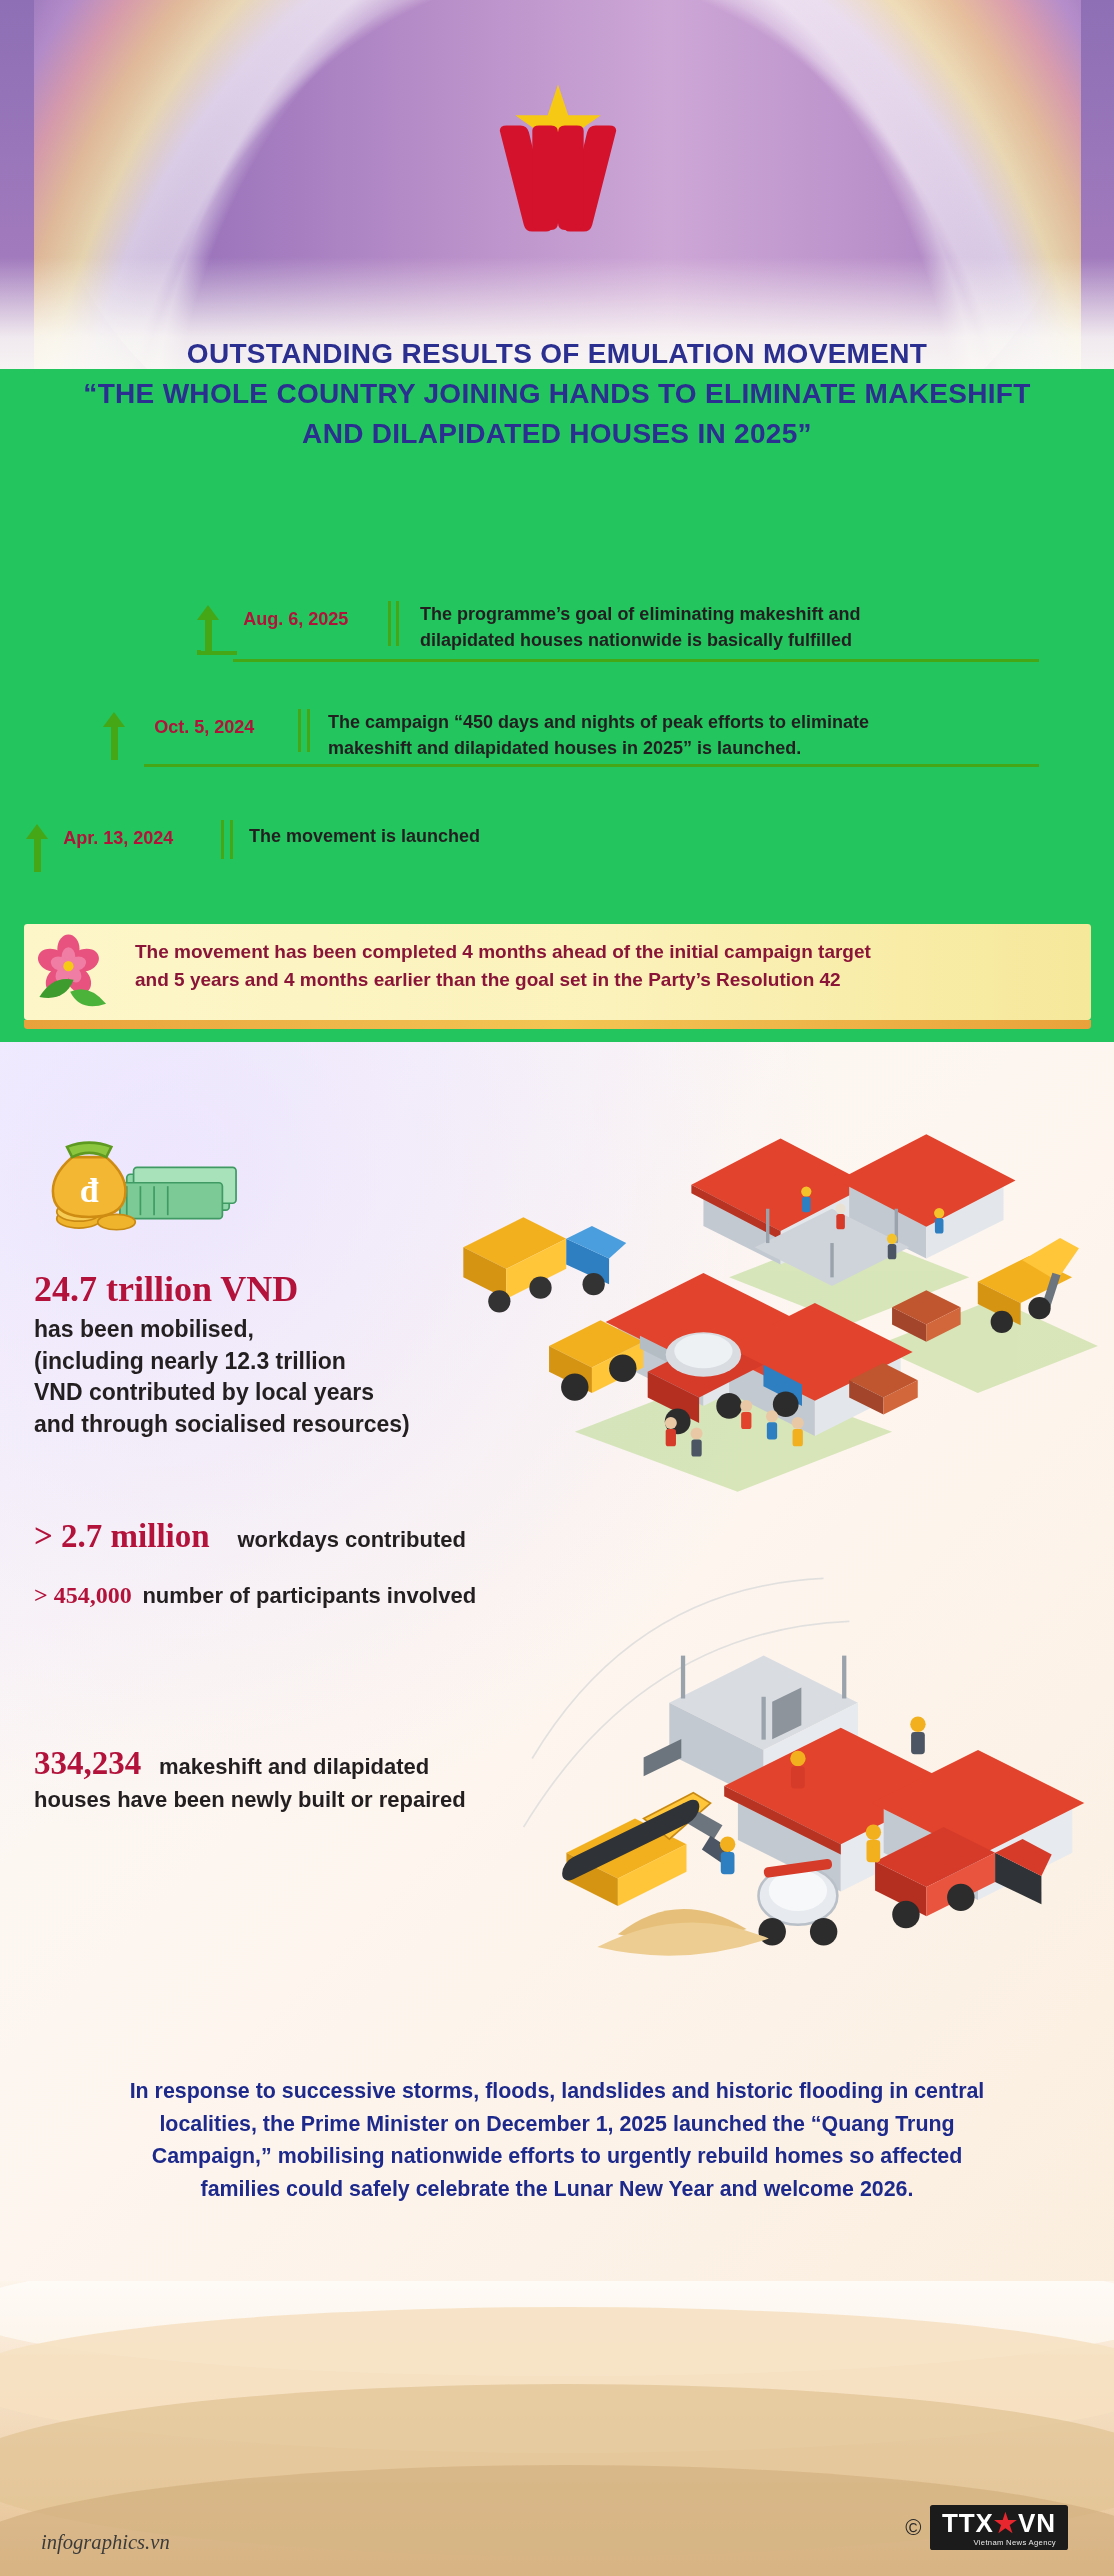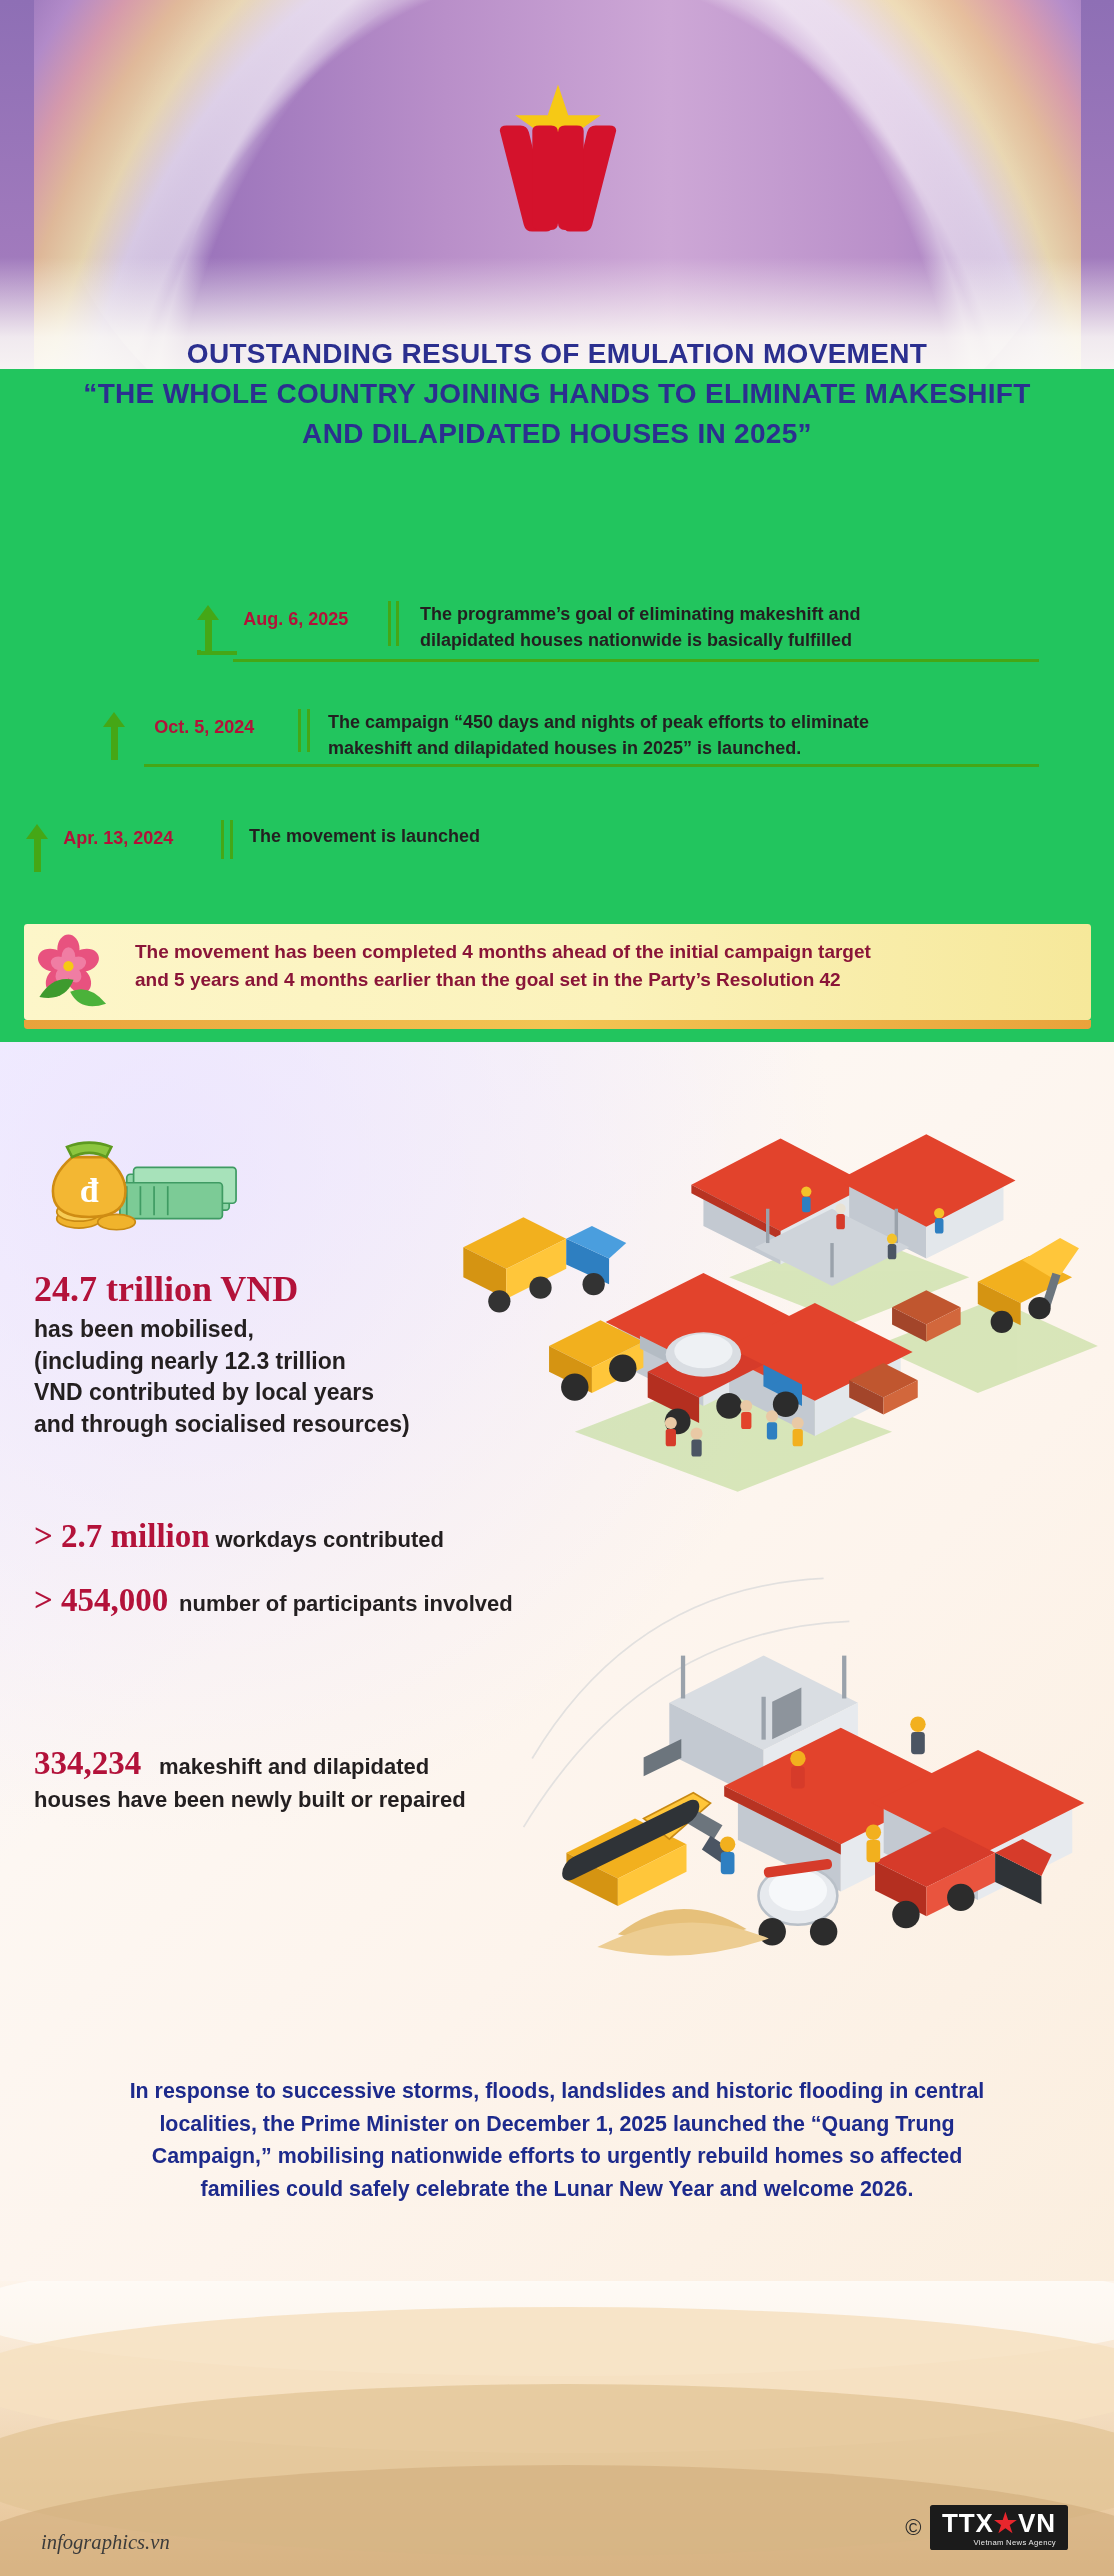--- a/index.html
+++ b/index.html
@@ -311,25 +311,25 @@
     <div class="stat-txt" style="font-size:23px;line-height:1.38;margin-top:3.4px;">
       <span>has been mobilised,</span><br>
       <span>(including nearly 12.3 trillion</span><br>
       <span>VND contributed by local years</span><br>
       <span>and through socialised resources)</span>
     </div>
   </div>
 
   <div class="stat" style="left:34px;top:1518px;width:549px;">
     <span class="stat-num" style="font-size:33px;font-family:'Liberation Serif',serif;">&gt; 2.7 million</span>
-    <span class="stat-txt" style="font-size:22px;margin-left:2px;">workdays contributed</span>
+    <span class="stat-txt" style="font-size:22px;margin-left:24px;">workdays contributed</span>
   </div>
 
   <div class="stat" style="left:34px;top:1582px;width:652px;">
-    <span class="stat-num" style="font-size:33px;font-family:'Liberation Serif',serif;">&gt; 454,000</span>
+    <span class="stat-num" style="font-size:24px;font-family:'Liberation Serif',serif;">&gt; 454,000</span>
     <span class="stat-txt" style="font-size:22px;margin-left:6.9px;">number of participants involved</span>
   </div>
 
   <div class="stat" style="left:34px;top:1745px;width:583px;">
     <span class="stat-num" style="font-size:33px;font-family:'Liberation Serif',serif;">334,234</span>
     <span class="stat-txt" style="font-size:22px;margin-left:14px;">makeshift and dilapidated</span>
     <div class="stat-txt" style="font-size:22px;margin-top:5.1px;">houses have been newly built or repaired</div>
   </div>
 
   <div class="illus" style="left:446px;top:1063px;width:652px;height:463px;">

